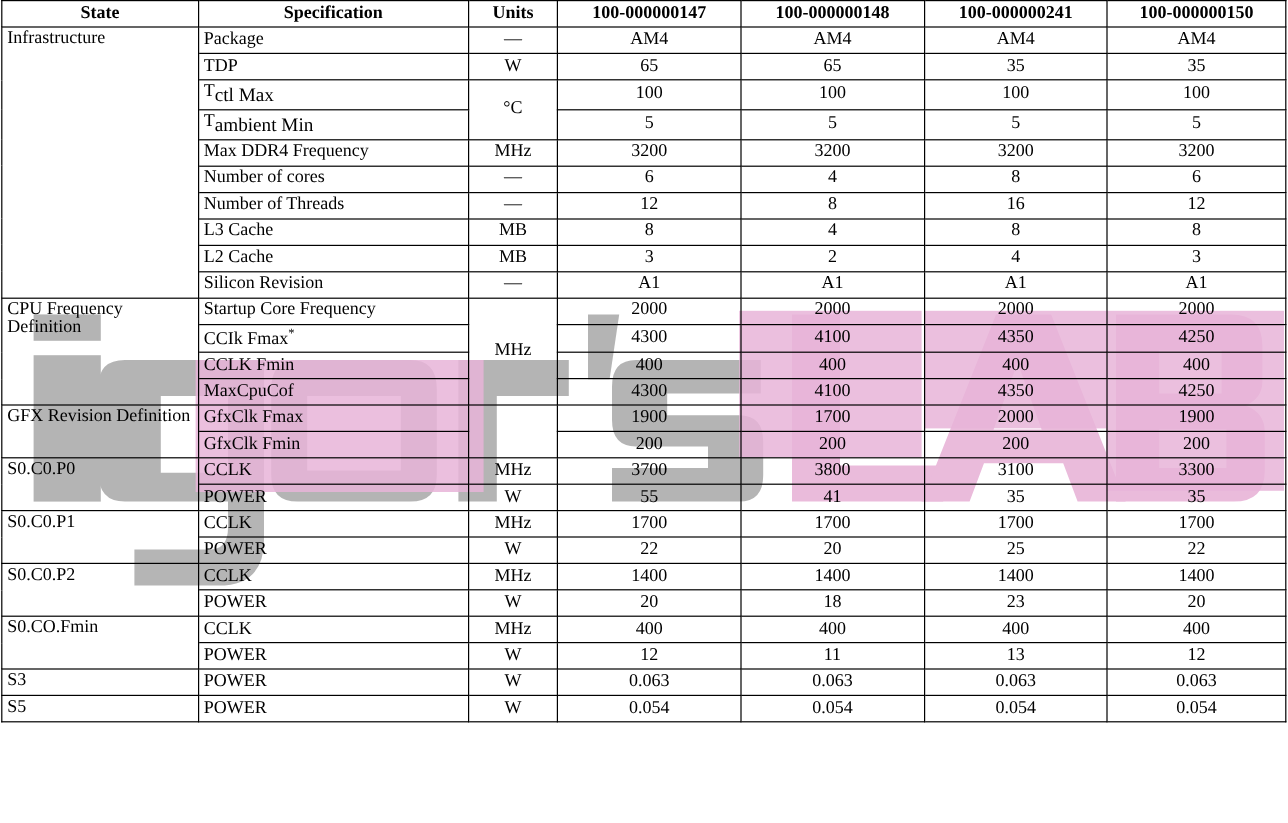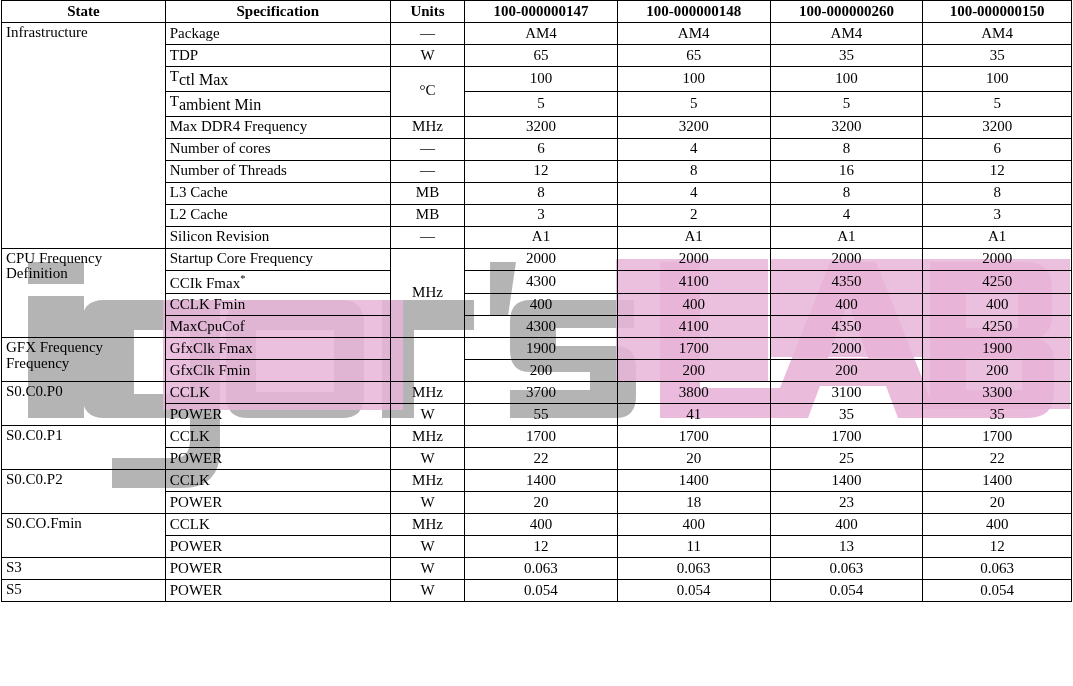--- a/index.html
+++ b/index.html
@@ -138,21 +138,21 @@
       <col style="width:152px">
       <col style="width:148px">
     </colgroup>
     <thead>
       <tr>
         <th>State</th>
         <th>Specification</th>
         <th>Units</th>
         <th class="partcol">100-000000147</th>
         <th class="partcol">100-000000148</th>
-        <th class="partcol">100-000000260</th>
+        <th class="partcol">100-000000241</th>
         <th class="partcol">100-000000150</th>
       </tr>
     </thead>
     <tbody>
 
       <tr>
         <td class="state" rowspan="10">Infrastructure</td>
         <td class="spec">Package</td>
         <td class="units">—</td>
         <td class="val">AM4</td>
@@ -257,21 +257,21 @@
       </tr>
       <tr>
         <td class="spec">MaxCpuCof</td>
         <td class="val">4300</td>
         <td class="val">4100</td>
         <td class="val">4350</td>
         <td class="val">4250</td>
       </tr>
 
       <tr>
-        <td class="state" rowspan="2">GFX Frequency Frequency</td>
+        <td class="state" rowspan="2">GFX Revision Definition</td>
         <td class="spec">GfxClk Fmax</td>
         <td class="units vcenter" rowspan="2"></td>
         <td class="val">1900</td>
         <td class="val">1700</td>
         <td class="val">2000</td>
         <td class="val">1900</td>
       </tr>
       <tr>
         <td class="spec">GfxClk Fmin</td>
         <td class="val">200</td>

